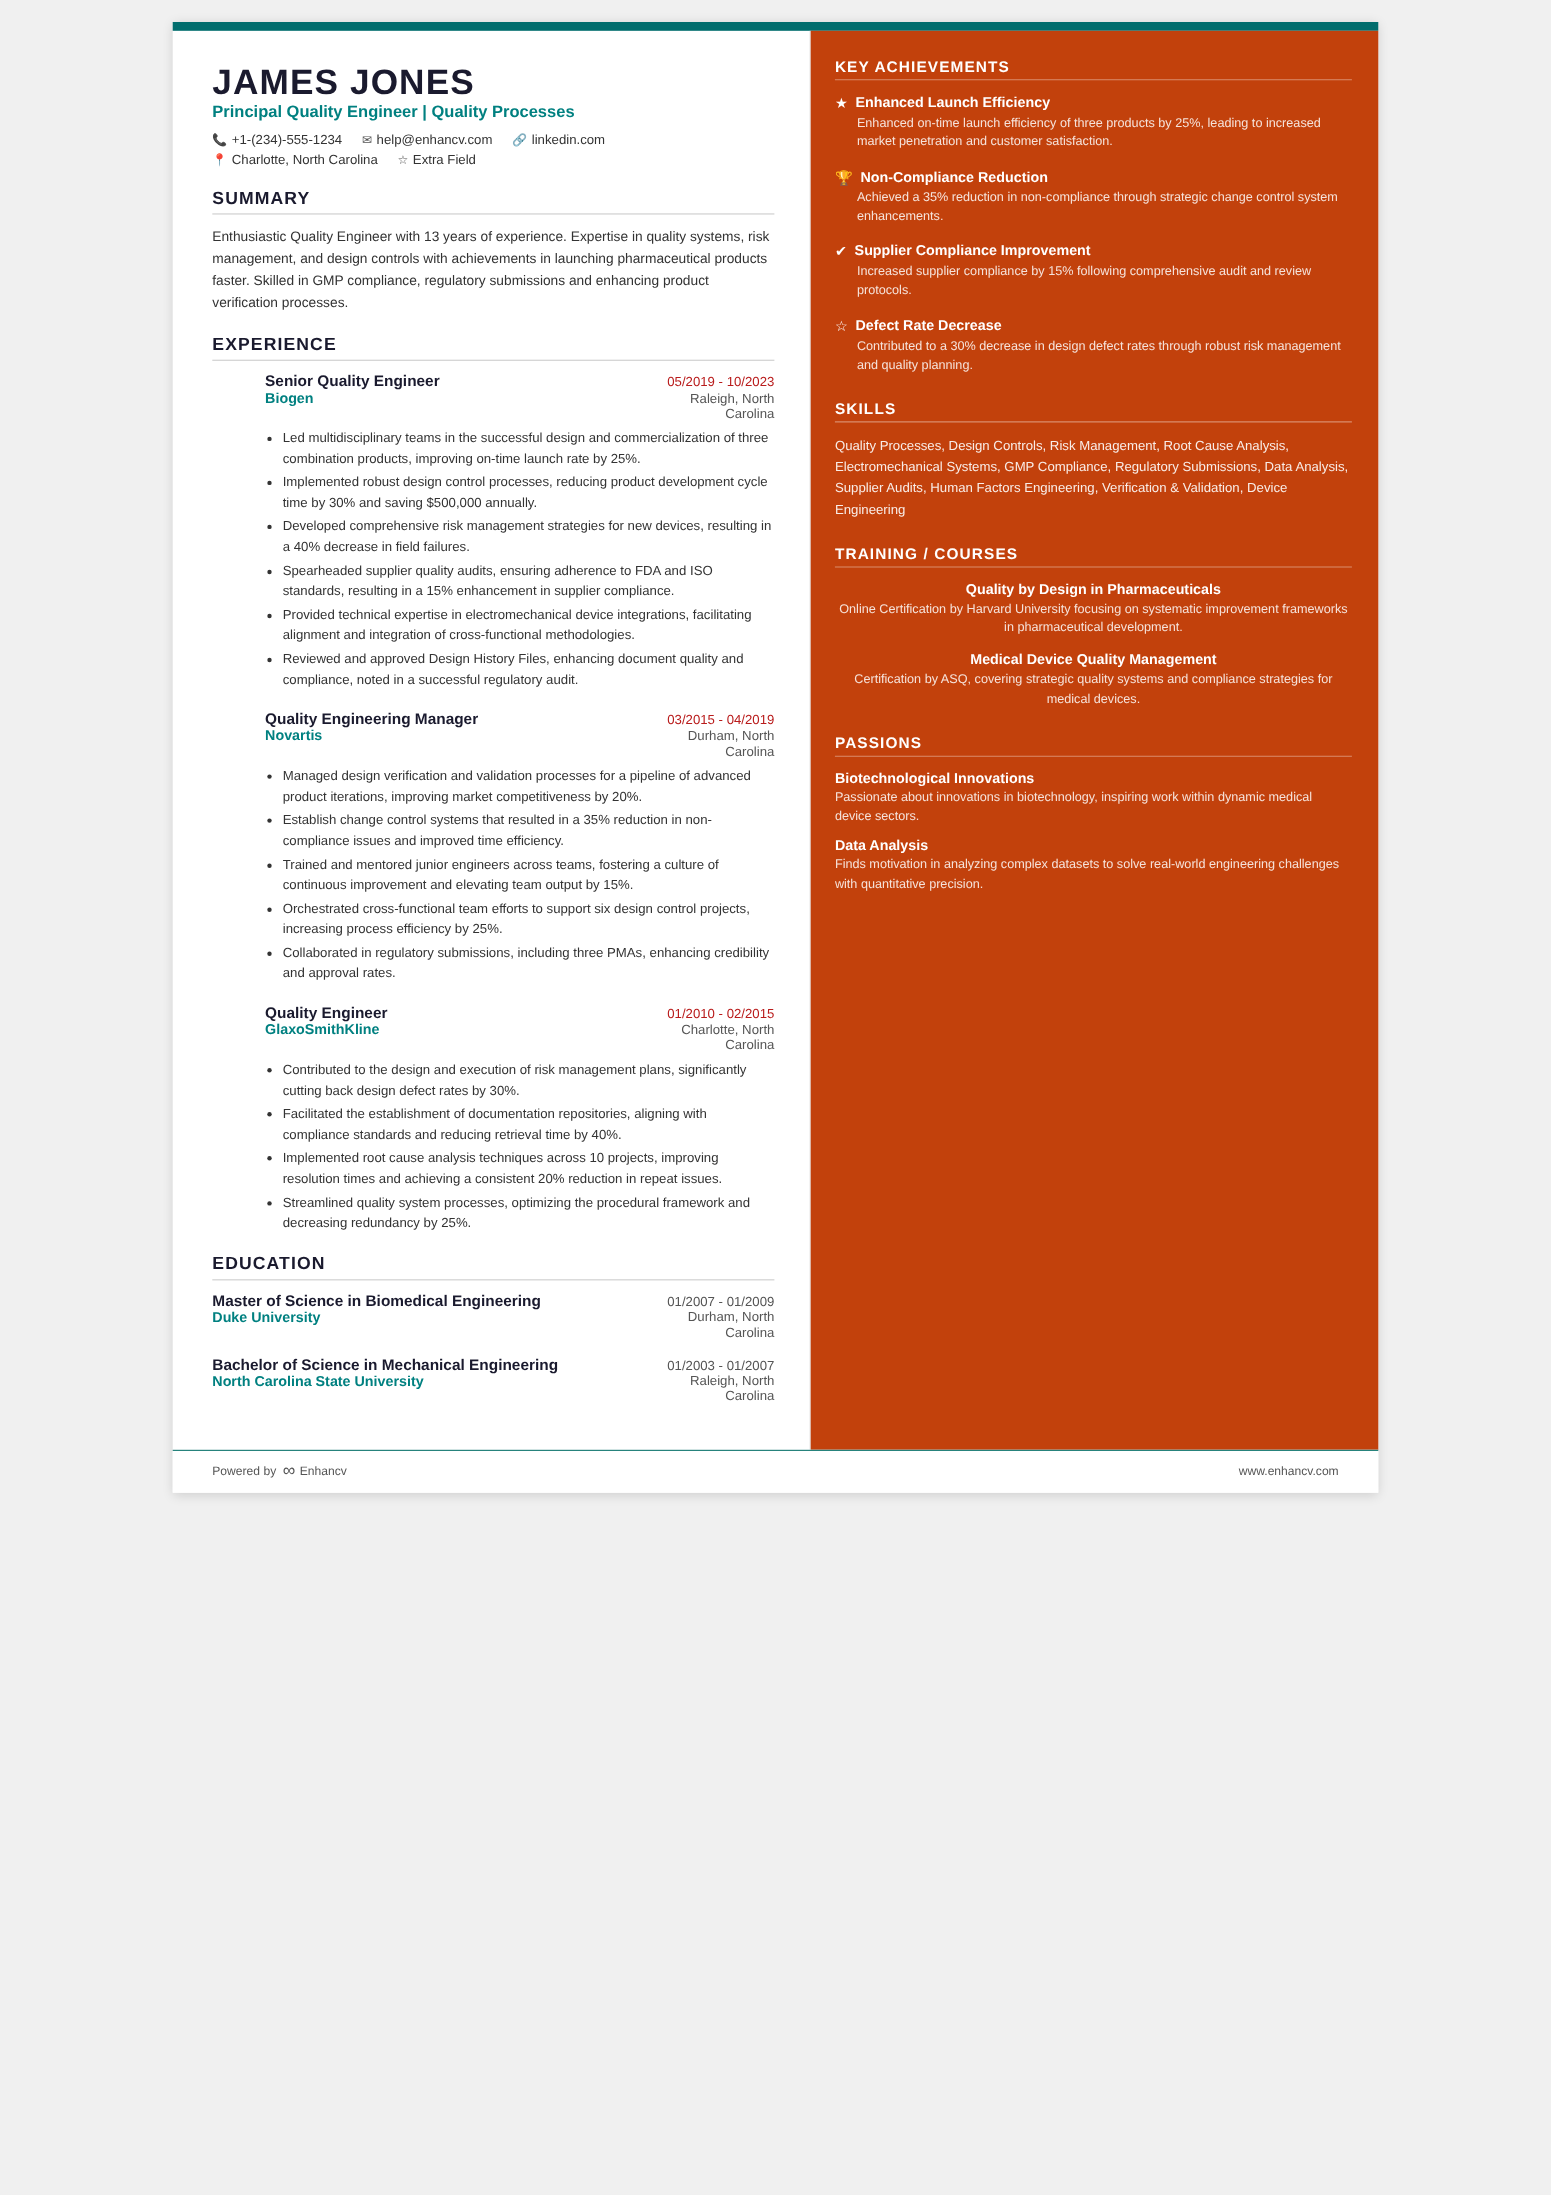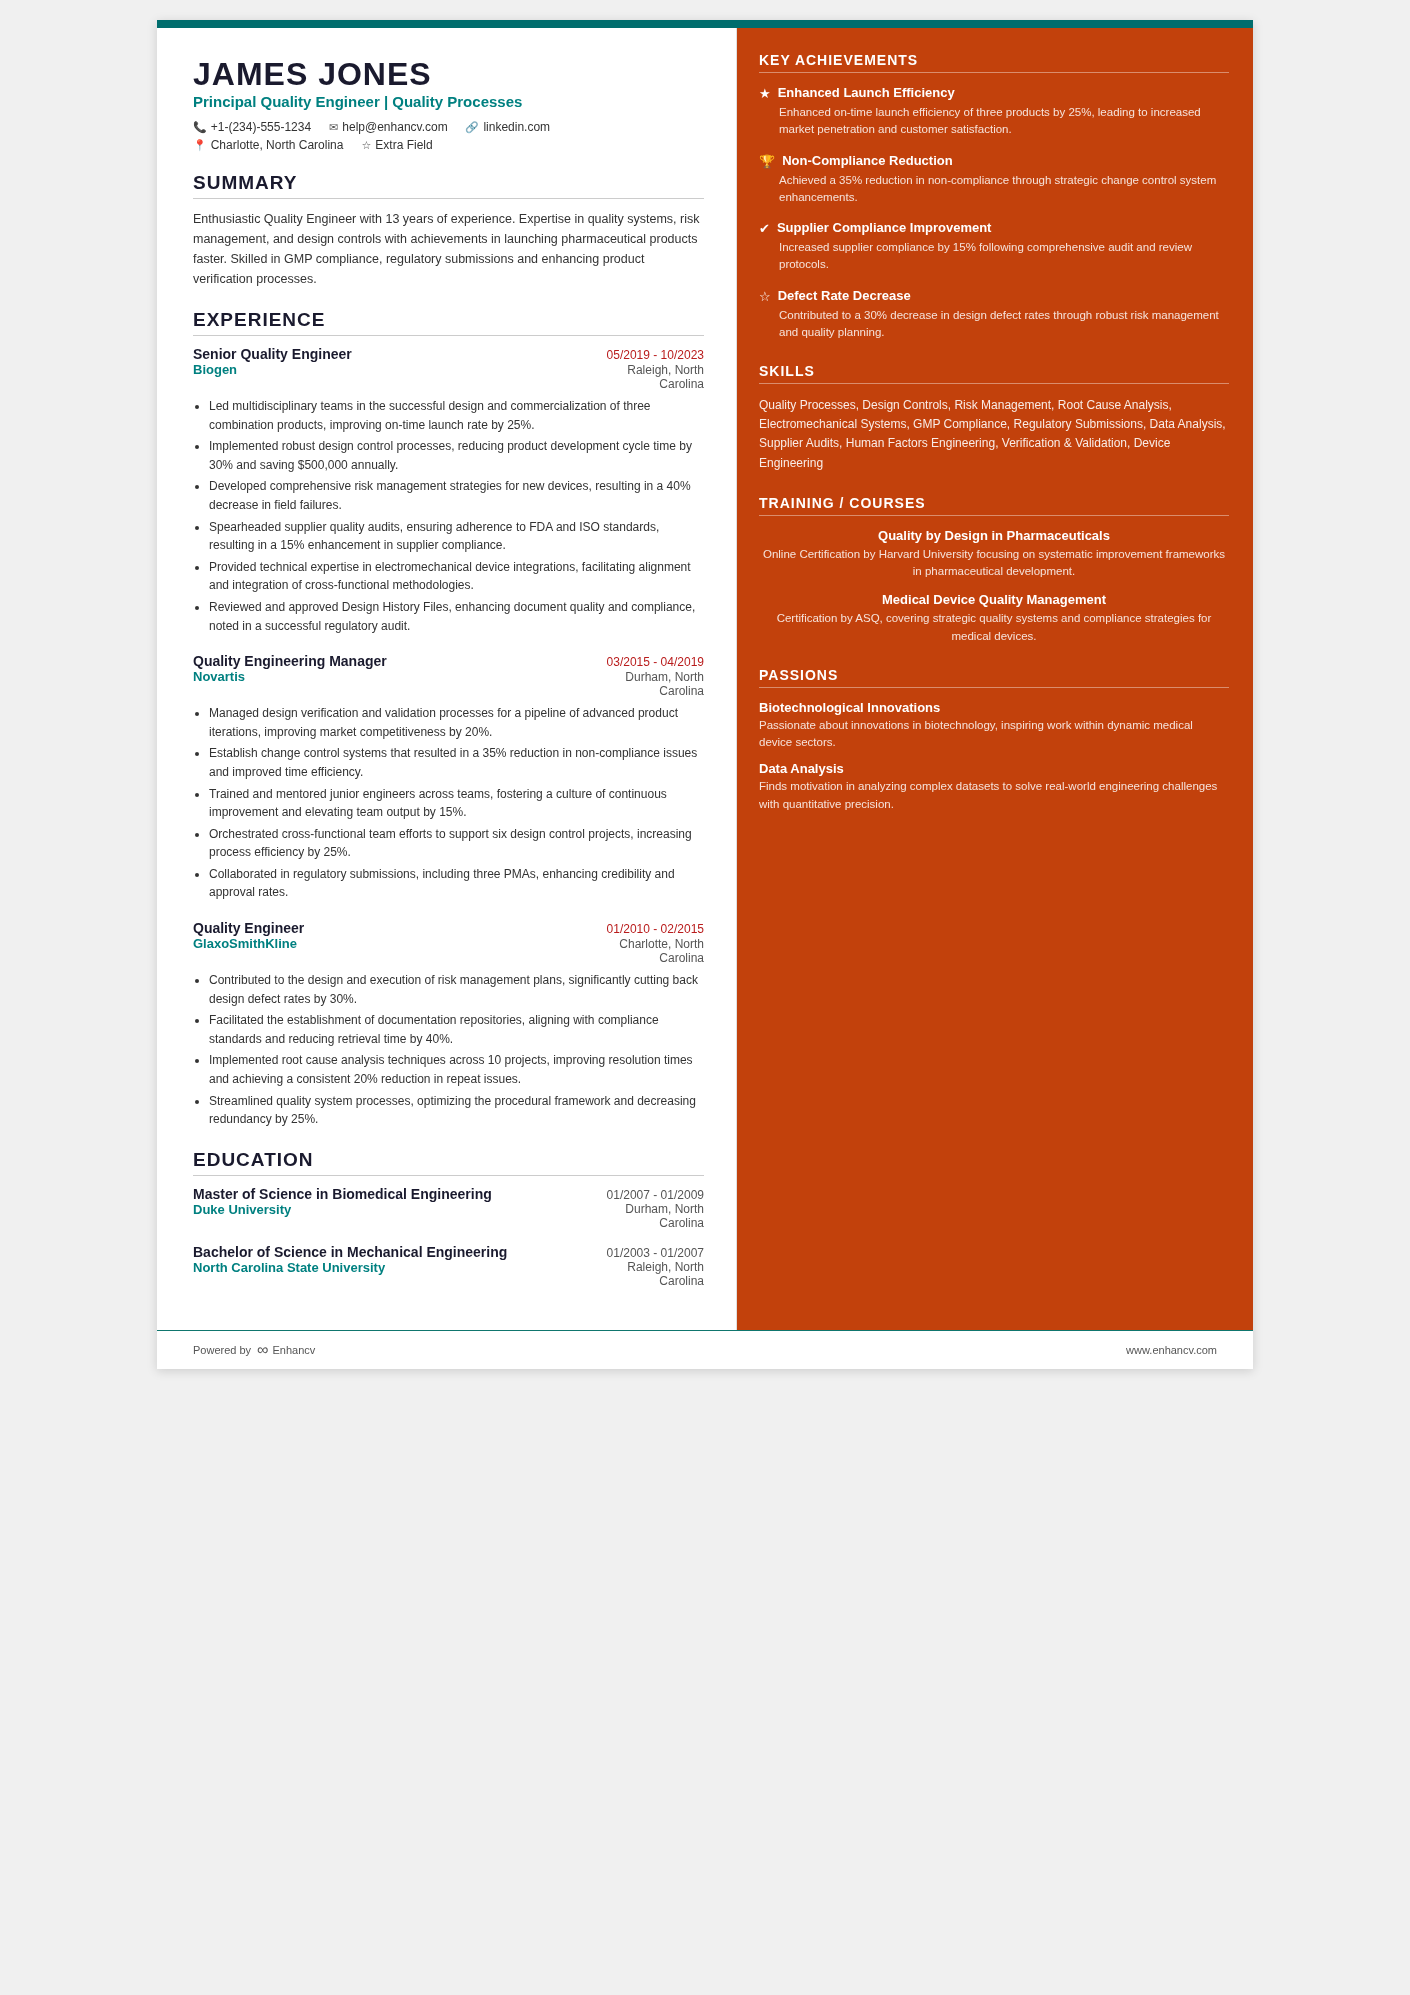--- a/index.html
+++ b/index.html
@@ -55,35 +55,35 @@
     .contact-item {
       display: flex;
       align-items: center;
       gap: 4px;
     }
     .contact-icon { color: #555; font-size: 11px; }
     .section {
       margin-top: 20px;
     }
     .section-title {
-      font-size: 19px;
+      font-size: 16px;
       font-weight: 800;
       color: #1a1a2e;
       text-transform: uppercase;
       letter-spacing: 1px;
       padding-bottom: 4px;
       border-bottom: 1px solid #ccc;
       margin-bottom: 10px;
     }
     .summary-text {
       font-size: 12.5px;
       color: #333;
       line-height: 1.6;
     }
-    .exp-entry { margin-bottom: 18px; }
+    .exp-entry { margin-bottom: 18px; margin-left: 48px; }
     .exp-header {
       display: flex;
       justify-content: space-between;
       align-items: baseline;
     }
     .exp-role {
       font-size: 14px;
       font-weight: 700;
       color: #1a1a2e;
     }

